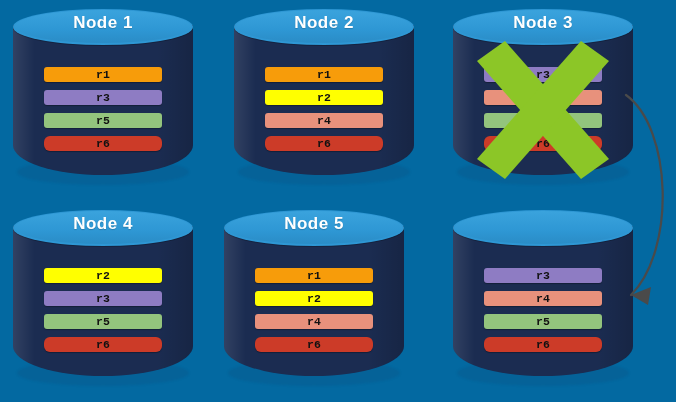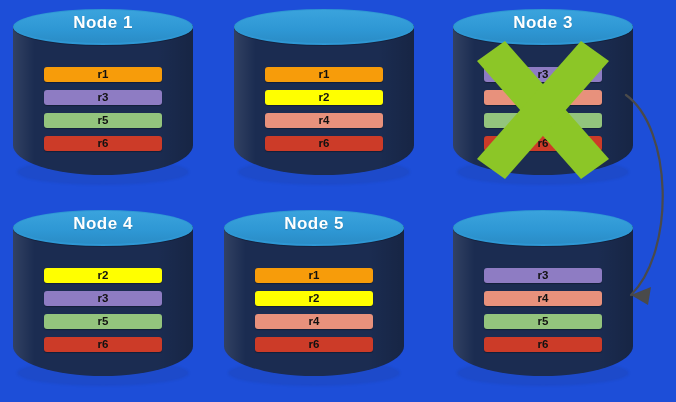--- a/index.html
+++ b/index.html
@@ -13,21 +13,21 @@
     position: relative;
     overflow: hidden;
     font-family: "Liberation Sans", sans-serif;
   }
 
   #stage {
     position: absolute;
     left: 0; top: 0;
     width: 676px;
     height: 402px;
-    background: #1d4ed8;
+    background: #0369a1;
   }
 
   
   .node {
     position: absolute;
     width: 180px;
     height: 182px;
   }
 
   .cyl-body {
@@ -107,22 +107,23 @@
   .rec {
     height: 15px;
     margin-bottom: 8px;
     border-radius: 3px;
     color: #111111;
     font-size: 11.5px;
     font-weight: bold;
     line-height: 15px;
     text-align: center;
     box-shadow: 0 1px 1px rgba(0,0,0,0.30);
-  }
-  .rec:last-child { margin-bottom: 0; }
+    font-family: Liberation Mono, monospace;
+  }
+  .rec:last-child { margin-bottom: 0; border-radius: 6px; }
 
   
   .fail-x {
     position: absolute;
     left: 16px;
     top: 30px;
     width: 148px;
     height: 142px;
     z-index: 5;
     pointer-events: none;
@@ -154,20 +155,21 @@
           <div class="rec" style="background: rgb(142, 124, 195);">r3</div>
           <div class="rec" style="background: rgb(147, 196, 125);">r5</div>
           <div class="rec" style="background: rgb(204, 59, 40);">r6</div>
         </div>
   </div>
 
   <div class="node" style="left: 234px; top: 9px;">
     <div class="cyl-bottom-shadow"></div>
     <div class="cyl-body" style="background: rgb(27, 44, 81);"></div>
     <div class="cyl-top" style="background: rgb(46, 151, 212);"></div>
+    <div class="node-label">Node  2</div>
     <div class="records">
           <div class="rec" style="background: rgb(247, 156, 10);">r1</div>
           <div class="rec" style="background: rgb(255, 255, 0);">r2</div>
           <div class="rec" style="background: rgb(232, 145, 124);">r4</div>
           <div class="rec" style="background: rgb(204, 59, 40);">r6</div>
         </div>
   </div>
 
   <div class="node" style="left: 453px; top: 9px; padding-left: 24px;">
     <div class="cyl-bottom-shadow"></div>

